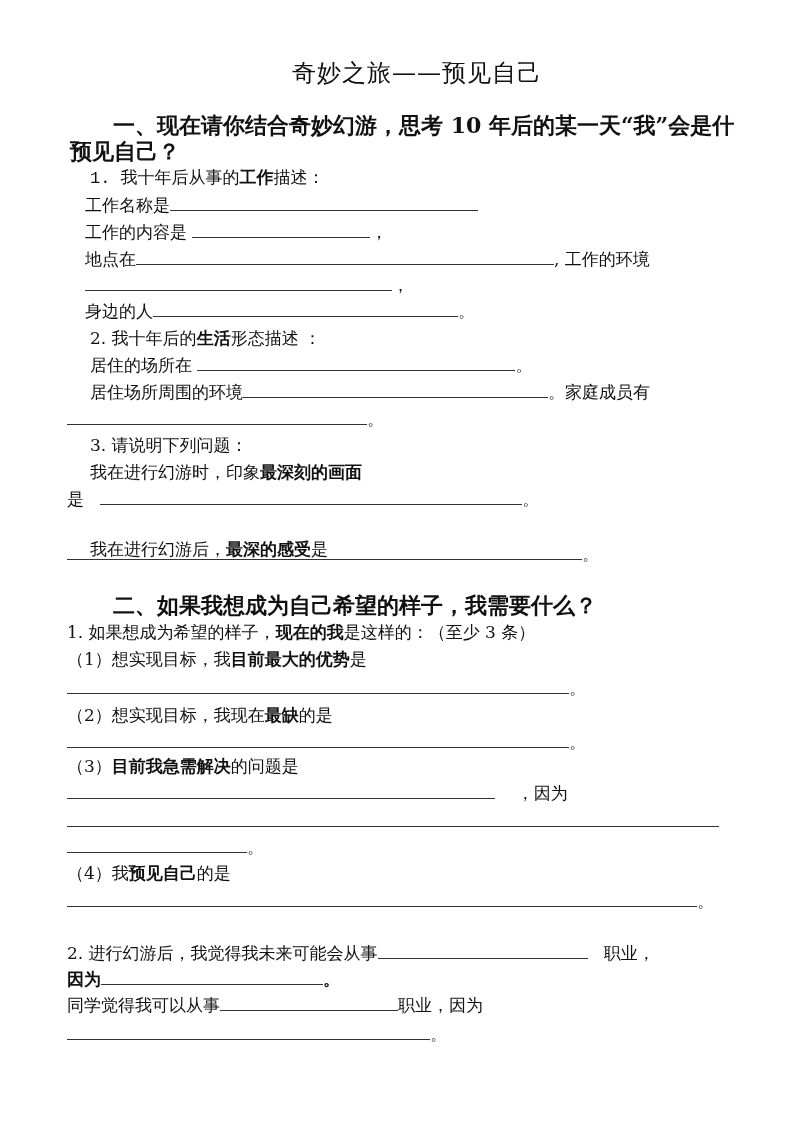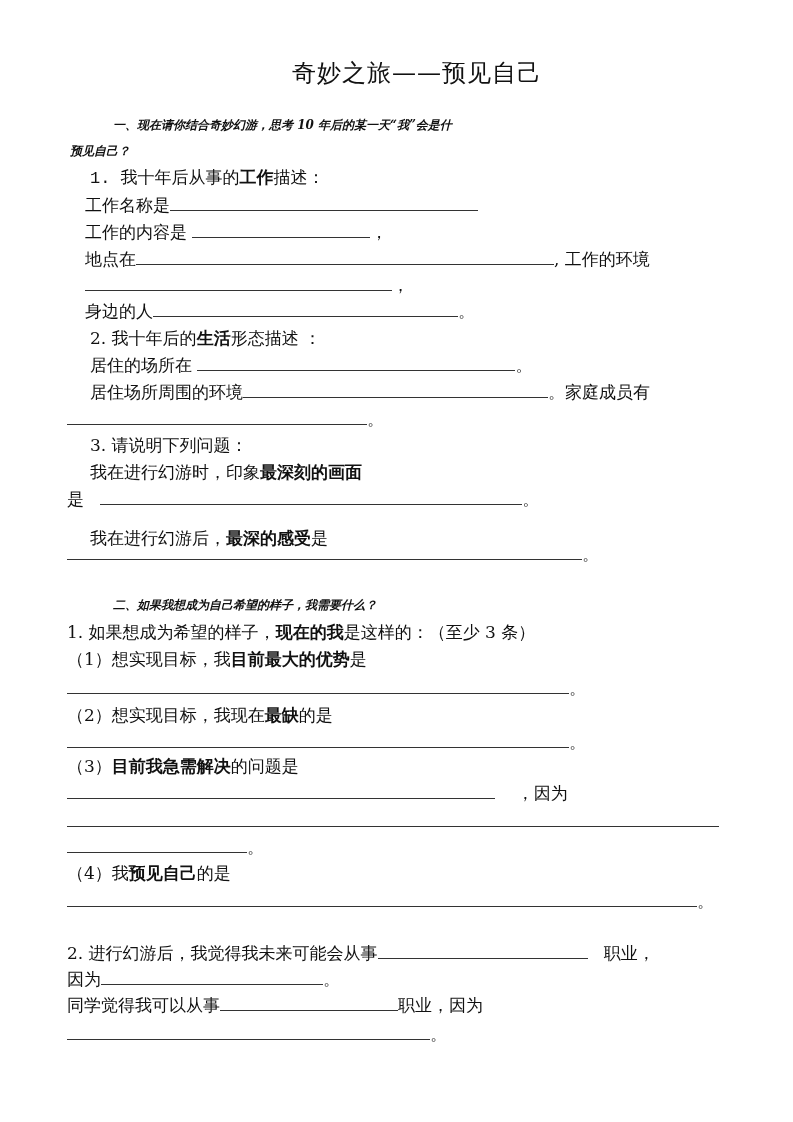--- a/index.html
+++ b/index.html
@@ -1,20 +1,20 @@
 <!DOCTYPE html>
 <html><head>
   <meta charset="utf-8">
   <style>
     html, body { margin: 0; padding: 0; background: #ffffff; }
     body { width: 793px; height: 1122px; position: relative; overflow: hidden;
            font-family: "DejaVu Serif", "Liberation Serif", serif; color: #111; }
     .line { position: absolute; white-space: nowrap; font-size: 17px; line-height: 22px; }
     .title { font-size: 24px; line-height: 30px; letter-spacing: 1px; }
-    .h { font-size: 12px; font-style: italic; }
+    .h { font-size: 22px; }
     .b { font-weight: bold; }
     .blank { display: inline-block; border-bottom: 1px solid #333; height: 16px; vertical-align: baseline; }
     .blank.input { cursor: text; }
   </style>
 </head>
 <body>
 
 <div class="line title" style="left:292px; top:58px;">奇妙之旅——预见自己</div>
 
 <div class="line h b" style="left:113px; top:114px;">一、现在请你结合奇妙幻游，思考 10 年后的某一天“我”会是什</div>
@@ -52,21 +52,21 @@
   <span class="blank input" style="width:300px;"></span><span>。</span>
 </div>
 
 <div class="line" style="left:90px; top:434px;">3. 请说明下列问题：</div>
 <div class="line" style="left:90px; top:461px;">
   <span>我在进行幻游时，印象</span><span class="b">最深刻的画面</span>
 </div>
 <div class="line" style="left:67px; top:488px;">
   <span>是</span>&nbsp;&nbsp;&nbsp;<span class="blank input" style="width:422px;"></span><span>。</span>
 </div>
-<div class="line" style="left:90px; top:527px;">
+<div class="line" style="left:90px; top:538px;">
   <span>我在进行幻游后，</span><span class="b">最深的感受</span><span>是</span>
 </div>
 <div class="line" style="left:67px; top:543px;">
   <span class="blank input" style="width:515px;"></span><span>。</span>
 </div>
 
 <div class="line h b" style="left:113px; top:594px;">二、如果我想成为自己希望的样子，我需要什么？</div>
 
 <div class="line" style="left:67px; top:621px;text-align:center;">
   <span>1. 如果想成为希望的样子，</span><span class="b">现在的我</span><span>是这样的：（至少 3 条）</span>
@@ -98,21 +98,21 @@
 <div class="line" style="left:67px; top:862px;">
   <span>（4）我</span><span class="b">预见自己</span><span>的是</span>
 </div>
 <div class="line" style="left:67px; top:890px;">
   <span class="blank input" style="width:630px;"></span><span>。</span>
 </div>
 
 <div class="line" style="left:67px; top:942px;">
   <span>2. 进行幻游后，我觉得我未来可能会从事</span><span class="blank input" style="width:210px;"></span>&nbsp;&nbsp;&nbsp;<span>职业，</span>
 </div>
-<div class="line" style="left:67px; top:968px;">
+<div class="line" style="left:67px; top:968px;font-weight:bold;">
   <span>因为</span><span class="blank input" style="width:222px;"></span><span>。</span>
 </div>
 <div class="line" style="left:67px; top:994px;">
   <span>同学觉得我可以从事</span><span class="blank input" style="width:178px;"></span><span>职业，因为</span>
 </div>
 <div class="line" style="left:67px; top:1023px;">
   <span class="blank input" style="width:363px;"></span><span>。</span>
 </div>
 
 </body></html>

